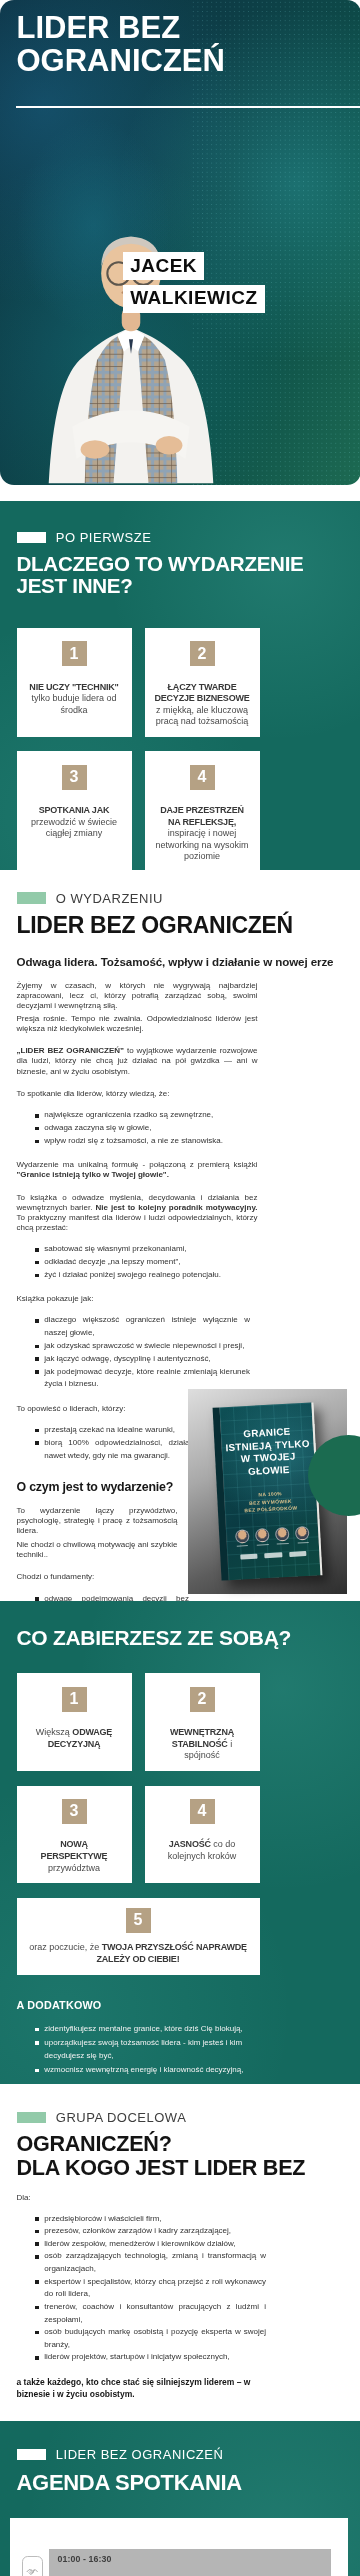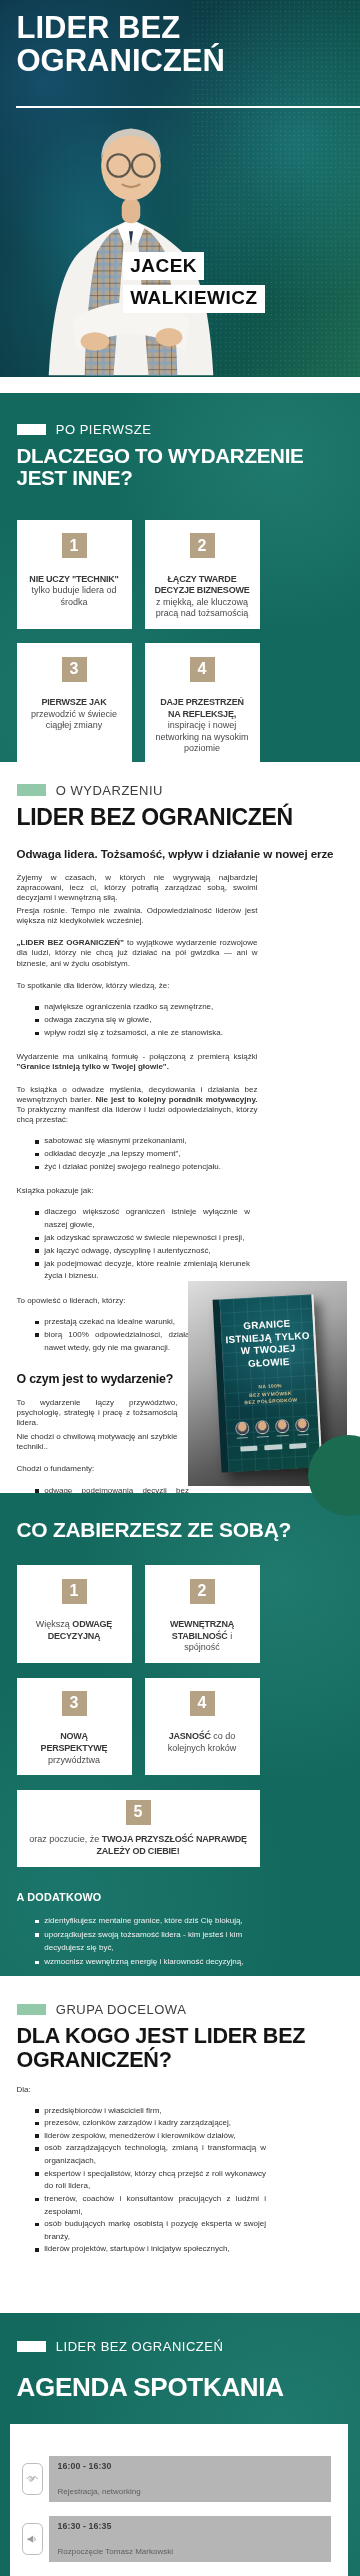--- a/index.html
+++ b/index.html
@@ -2,26 +2,27 @@
 <html style="font-size:8.2px"><head>
 <meta charset="utf-8">
 <style>
   * { margin:0; padding:0; box-sizing:border-box; }
   html,body { background:#ffffff; }
   body { width:361px; font-family:"Liberation Sans", sans-serif; color:#2f2f2f; }
   .page { position:relative; width:361px; height:3871px; overflow:hidden; background:#fff; }
   section { display:block; position:relative; overflow:hidden; }
 
   
-  .hero { height:377px;
+  .hero { height:485px;
     background:
       radial-gradient(circle at 82% 38%, rgba(64,205,215,.28), transparent 42%),
       radial-gradient(circle at 12% 22%, rgba(40,140,200,.30), transparent 40%),
       radial-gradient(circle at 28% 72%, rgba(30,160,175,.25), transparent 45%),
       linear-gradient(118deg,#0b2d3a 0%, #0d3d46 38%, #0e5149 72%, #1d6a52 100%);
+    border-radius: 14px;
   }
   .hero-dots { position:absolute; right:0; top:0; width:170px; height:100%;
     background-image:radial-gradient(rgba(140,235,240,.4) 0.6px, transparent 0.8px);
     background-size:4.6px 4.6px; opacity:.55; }
   .hero-glow { position:absolute; left:15.5px; top:118px; width:155px; height:216px;
     background:radial-gradient(ellipse at center, rgba(25,110,130,.5), transparent 70%); }
   .hero-title { position:absolute; top:12.4px; left:16.5px; color:#fff; font-weight:800;
     font-size:31px; line-height:1.04; letter-spacing:0; }
   .hero-title span { display:block; }
   .hero-line { position:absolute; top:106px; left:15.5px; right:0; height:1.5px; background:#ffffff; }
@@ -119,21 +120,21 @@
   .s-aud { height:337px; padding:26px 0 0 16.5px; }
   .s-aud h2.big { font-size:21.6px; margin-top:7.2px; }
   .s-aud .copy p.first { margin-top:14.4px; }
   .s-aud .blist { margin-top:9.3px; width:232px; }
   .s-aud .blist li { line-height:1.58; }
   .aud-bold { font-weight:800; color:#161616; font-size:8.5px; width:242px; margin-top:13.4px; line-height:1.3; }
 
   
   .s-agenda { height:665px; padding-top:26px; }
   .s-agenda .label-row, .s-agenda h2.big { margin-left:16.5px; }
-  .s-agenda h2.big { font-size:26px; margin-top:19px; }
+  .s-agenda h2.big { font-size:22px; margin-top:9px; }
   .agenda-card { position:relative; z-index:2; margin:23px 12px 0 10.3px; width:338px;
     background:#ffffff; padding:17.5px 0 25px; }
   .agenda-items { margin-left:39px; width:282px; }
   .a-row { margin:14px 0; position:relative; }
   .a-time { display:block; font-size:8.8px; font-weight:800; color:#1d1d1d; letter-spacing:0.1px; }
   .a-desc { display:block; font-size:8px; color:#3c3c3c; margin-top:2.6px; }
   .a-row.hl { background:#b5b5b5; padding:5.2px 8.2px 6.2px; }
   .a-row.hl .a-time { color:#3e3e3e; }
   .a-row.hl .a-desc { color:#5d5d5d;margin-top:16px; }
   .a-inline { font-size:8px; color:#3c3c3c; line-height:1.5; }
@@ -199,21 +200,21 @@
         <div class="card">
           <div class="badge">1</div>
           <p><b>NIE UCZY "TECHNIK"</b><br><span>tylko buduje lidera od środka</span></p>
         </div>
         <div class="card">
           <div class="badge">2</div>
           <p><b>ŁĄCZY TWARDE DECYZJE BIZNESOWE</b><br><span>z miękką, ale kluczową pracą nad tożsamością</span></p>
         </div>
         <div class="card">
           <div class="badge">3</div>
-          <p><b>PIERWSZE JAK</b><br><span>przewodzić w świecie ciągłej zmiany</span></p>
+          <p><b>SPOTKANIA JAK</b><br><span>przewodzić w świecie ciągłej zmiany</span></p>
         </div>
         <div class="card">
           <div class="badge">4</div>
           <p><b>DAJE PRZESTRZEŃ NA REFLEKSJĘ,</b> <span>inspirację i nowej networking na wysokim poziomie</span></p>
         </div>
       </div>
     </div>
   </section>
 
   <section class="s-about">
@@ -345,56 +346,57 @@
 
     </div>
   </section>
 
   <section class="s-aud">
     <div class="label-row">
       <div class="label-box mint"></div>
       <div class="label-text dark">GRUPA DOCELOWA</div>
     </div>
     <h2 class="big k">
+      <span>OGRANICZEŃ?</span>
       <span>DLA KOGO JEST LIDER BEZ</span>
-      <span>OGRANICZEŃ?</span>
     </h2>
     <div class="copy">
       <p class="first">Dla:</p>
     </div>
     <ul class="blist">
       <li>przedsiębiorców i właścicieli firm,</li>
       <li>prezesów, członków zarządów i kadry zarządzającej,</li>
       <li>liderów zespołów, menedżerów i kierowników działów,</li>
       <li>osób zarządzających technologią, zmianą i transformacją w organizacjach,</li>
       <li>ekspertów i specjalistów, którzy chcą przejść z roli wykonawcy do roli lidera,</li>
       <li>trenerów, coachów i konsultantów pracujących z ludźmi i zespołami,</li>
       <li>osób budujących markę osobistą i pozycję eksperta w swojej branży,</li>
       <li>liderów projektów, startupów i inicjatyw społecznych,</li>
     </ul>
+    <div class="aud-bold">a także każdego, kto chce stać się silniejszym liderem – w biznesie i w życiu osobistym.</div>
 
   </section>
 
   <section class="s-agenda teal">
     <div class="sec-inner">
       <div class="label-row">
         <div class="label-box"></div>
         <div class="label-text">LIDER BEZ OGRANICZEŃ</div>
       </div>
       <h2 class="big w">AGENDA SPOTKANIA</h2>
       <div class="agenda-card">
         <div class="agenda-items">
 
           <div class="a-row hl">
             <div class="icon-box">
               <svg width="12.4" height="12.4" viewBox="0 0 24 24" fill="none" stroke="#9a9a9a" stroke-width="1.7" stroke-linecap="round">
                 <path d="M2 11l4-4 5 1M22 11l-4-4-5 2M8 11l4 4M10 9l4 4M16 9l-4 5M6 13l4 4"></path>
               </svg>
             </div>
-            <span class="a-time">16:00 - 16:30</span>
+            <span class="a-time">01:00 - 16:30</span>
             <span class="a-desc">Rejestracja, networking</span>
           </div>
 
           <div class="a-row hl">
             <div class="icon-box">
               <svg width="12.4" height="12.4" viewBox="0 0 24 24">
                 <path d="M3 10v4h3l8 5V5L6 10H3z" fill="#9a9a9a"></path>
                 <path d="M17 9a4.5 4.5 0 010 6" fill="none" stroke="#9a9a9a" stroke-width="1.7" stroke-linecap="round"></path>
               </svg>
             </div>

